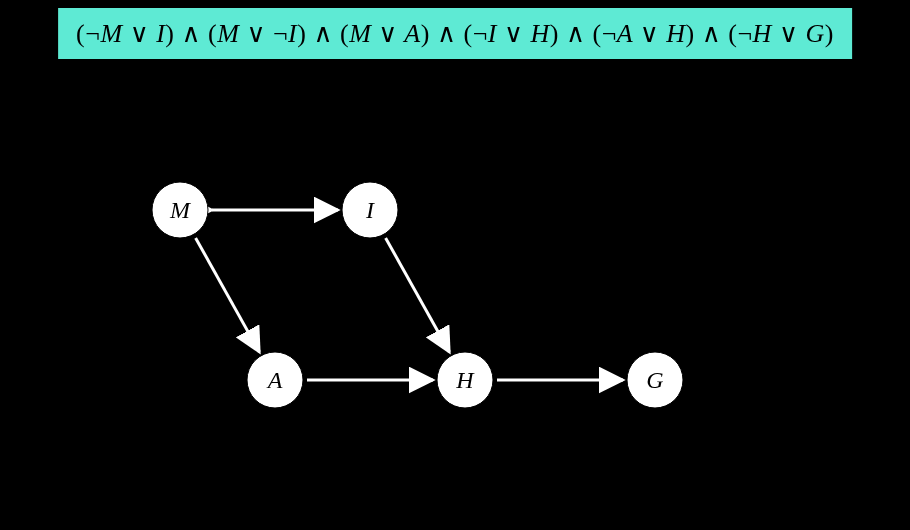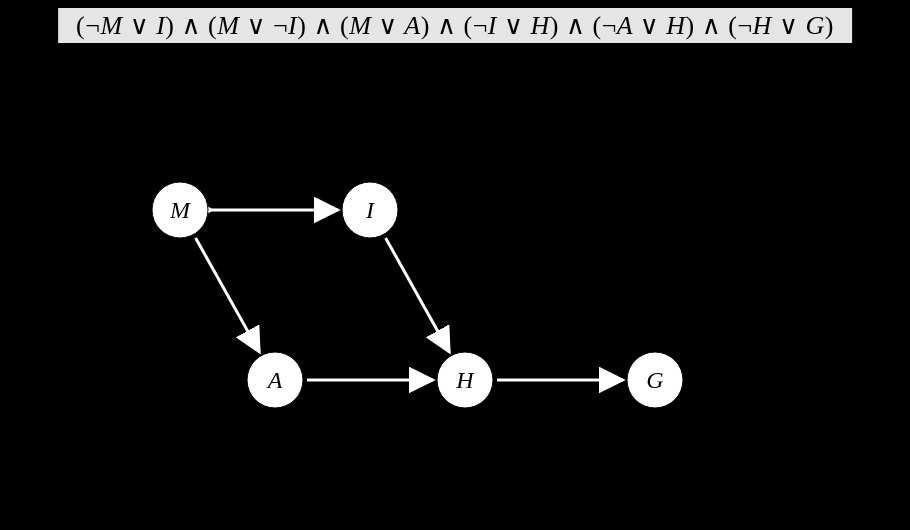--- a/index.html
+++ b/index.html
@@ -8,23 +8,23 @@
     width: 910px;
     height: 530px;
     background: #000;
     font-family: "Times New Roman", serif;
   }
   .formula-bar {
     position: absolute;
     top: 8px;
     left: 50%;
     transform: translateX(-50%);
-    background: #e5e5e5;
+    background: #5eead4;
     color: #000;
-    padding: 2px 18px;
+    padding: 10px 18px;
     font-size: 26px;
     font-style: italic;
     white-space: nowrap;
     letter-spacing: 0.5px;
   }
   .formula-bar .op {
     font-style: normal;
   }
   .canvas {
     position: absolute;

